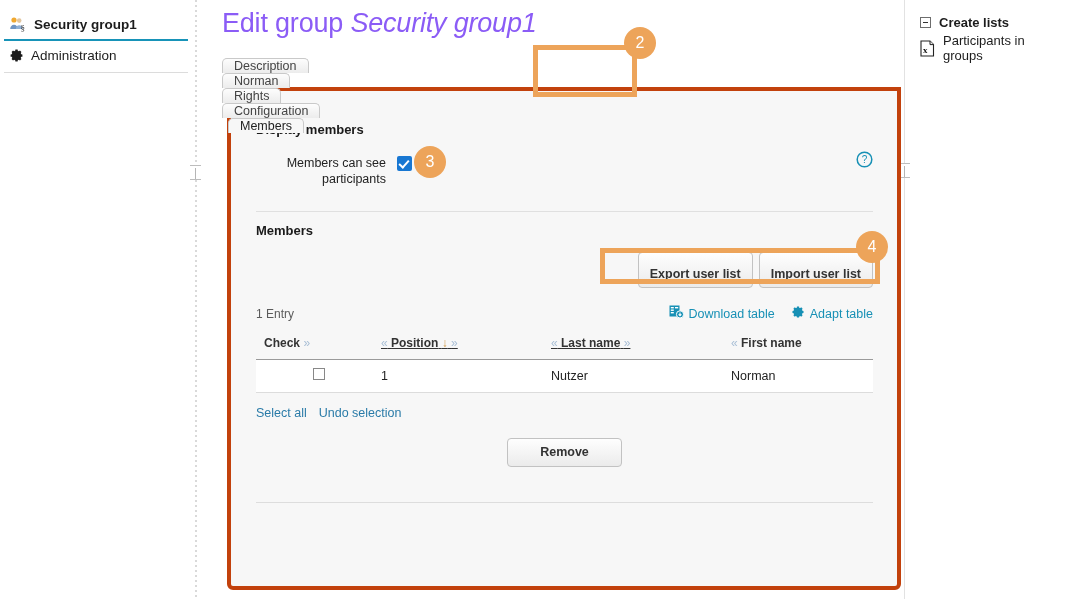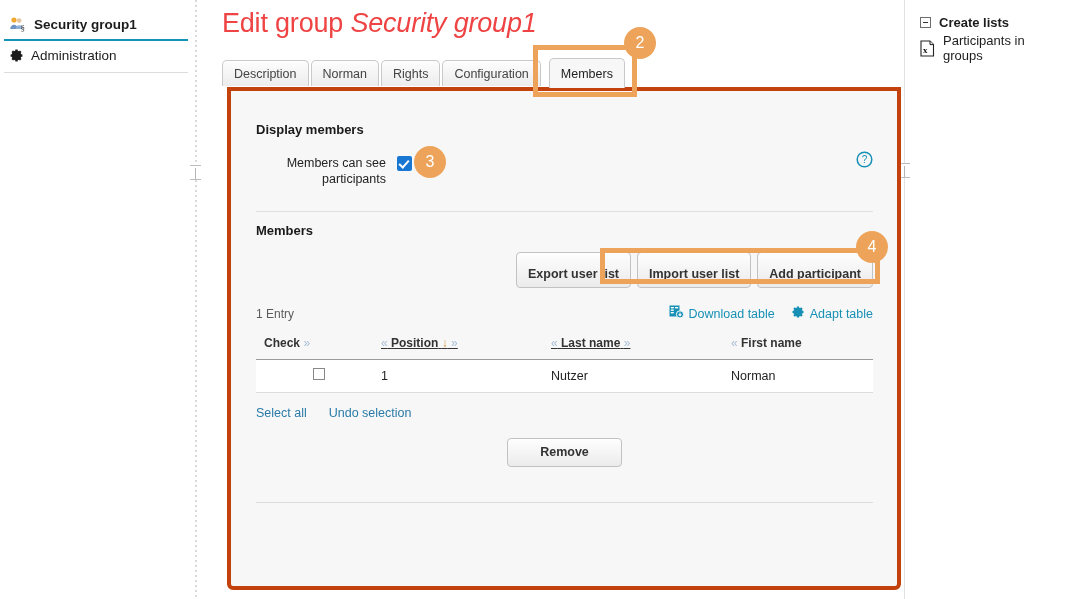--- a/index.html
+++ b/index.html
@@ -88,32 +88,33 @@
   .main {
     position: absolute;
     left: 212px; top: 0;
     width: 690px; height: 599px;
   }
   .page-title {
     margin: 0;
     padding: 8px 0 0 10px;
     font-size: 27px;
     font-weight: normal;
-    color: #ef4444;
+    color: #8b5cf6;
     letter-spacing: -0.2px;
     white-space: nowrap;
   }
   .page-title .group-name { font-style: italic; }
 
   
   .tabstrip {
     position: absolute; left: 10px; top: 58px;
-    display: flex; align-items: center;
+    display: flex; align-items: flex-start;
     height: 30px;
     z-index: 3;
+    flex-direction: column;
   }
   .tab {
     height: 26px;
     padding: 0 11px;
     margin-right: 2px;
     display: flex; align-items: center;
     font-size: 12.5px;
     color: #444;
     background: linear-gradient(to bottom, #fdfdfd 0%, #ececec 100%);
     border: 1px solid #c9c9c9;
@@ -237,21 +238,21 @@
     font-size: 12.5px;
     padding: 8px 0 9px 0;
     border-bottom: 1px solid #dcdcdc;
     background: #fff;
     color: #222;
   }
   td.c-check { text-align: center; width: 125px; }
   td.c-pos { padding-left: 4px; }
   td.link { color: #3b7fae; }
 
-  .sel-links { display: flex; gap: 22px; margin-top: 13px; }
+  .sel-links { display: flex; gap: 12px; margin-top: 13px; }
   .sel-link { font-size: 12.5px; color: #2a7ba8; cursor: pointer; }
 
   .center-row { display: flex; justify-content: center; margin-top: 18px; }
 
   .hr-bottom { height: 1px; background: #dddddd; margin-top: 35px; }
   .privacy {
     margin-top: 14px;
     font-size: 12.2px;
     color: #2c2c2c;
     line-height: 18px;
@@ -372,21 +373,20 @@
           </span>
         </div>
 
         <div class="hr-light"></div>
 
         <div class="section-head">Members</div>
 
         <div class="btn-row">
           <button class="btn">Export user list</button>
           <button class="btn">Import user list</button>
-          <button class="btn">Add participant</button>
         </div>
 
         <div class="table-meta">
           <div class="entry-count">1 Entry</div>
           <div class="table-tools">
             <div class="tool-link">
               <span>
                 <svg width="15" height="14" viewBox="0 0 15 14">
                   <rect x="0.5" y="0.5" width="10" height="11" fill="#1790b5"></rect>
                   <rect x="1.8" y="2" width="3" height="1.4" fill="#fff"></rect>

